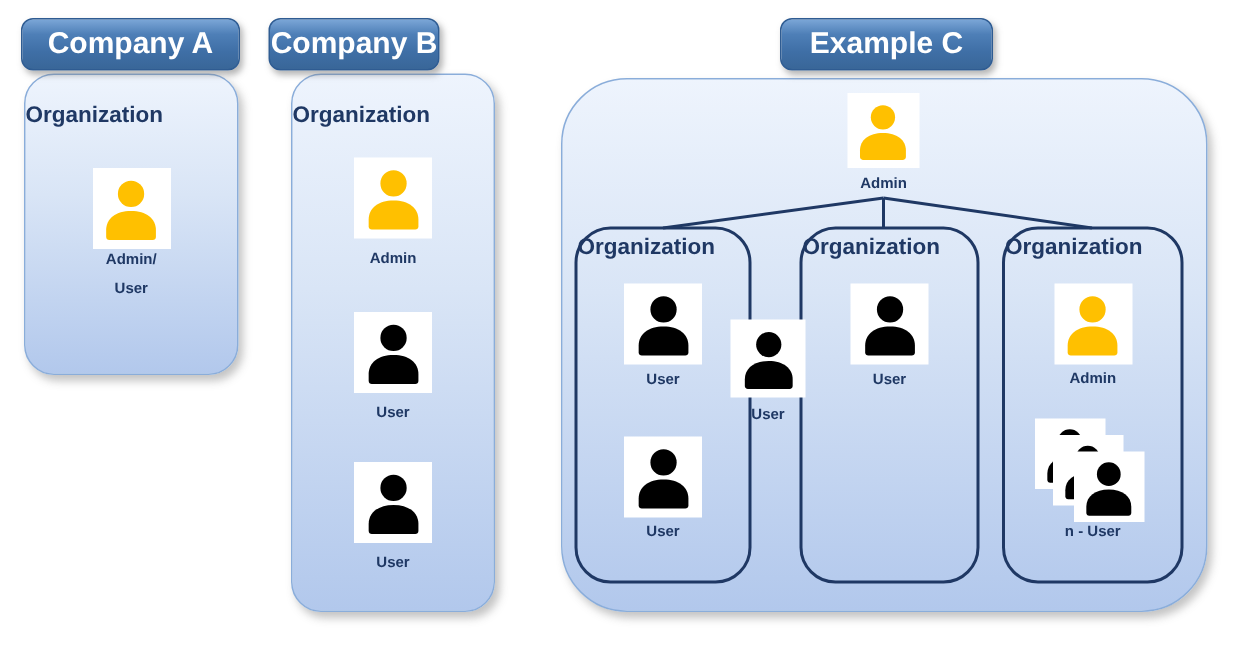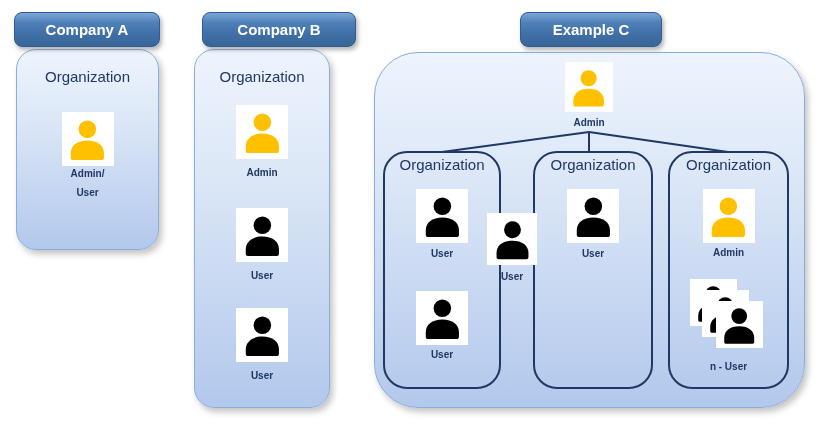--- a/index.html
+++ b/index.html
@@ -19,46 +19,45 @@
     top: 12px;
     height: 35px;
     border-radius: 8px;
     background: linear-gradient(180deg, #7ba6d7 0%, #4e7fb7 30%, #3f6fa6 65%, #396698 100%);
     border: 1px solid #2f5c92;
     box-shadow: 2px 3px 4px rgba(110,110,110,0.5);
     display: flex;
     align-items: center;
     justify-content: center;
     color: #ffffff;
-    font-size: 15px;
+    font-size: 20px;
     font-weight: bold;
     z-index: 3;
   }
   .hdr-a { left: 14px;  width: 146px; }
-  .hdr-b { left: 202px; width: 154px; }
+  .hdr-b { left: 179px; width: 114px; }
   .hdr-c { left: 520px; width: 142px; }
 
   
   .co-body {
     position: absolute;
     background: linear-gradient(180deg, #eef4fd 0%, #d9e5f6 40%, #b2c8ec 100%);
     border: 1.5px solid #8aadda;
     box-shadow: 3px 4px 6px rgba(125,125,125,0.45);
     z-index: 1;
   }
   .body-a { left: 16px;  top: 49px; width: 143px; height: 201px; border-radius: 20px; }
   .body-b { left: 194px; top: 49px; width: 136px; height: 359px; border-radius: 20px; }
   .body-c { left: 374px; top: 52px; width: 431px; height: 356px; border-radius: 44px; }
 
   .org-title {
     position: absolute;
     left: 0; width: 100%;
-    text-align: center;
     color: #1f3864;
-    font-weight: normal;
+    font-weight: bold;
     font-size: 15px;
   }
   .role-label {
     position: absolute;
     left: 0; width: 100%;
     text-align: center;
     color: #1f3864;
     font-weight: bold;
     font-size: 10px;
     line-height: 19px;
@@ -243,21 +242,21 @@
           <svg viewBox="0 0 24 24">
               <use href="#person"></use>
             </svg>
         </div>
         <div class="icon-sq tone-user s3">
           <svg viewBox="0 0 24 24">
               <use href="#person"></use>
             </svg>
         </div>
       </div>
-      <div class="role-label" style="top:204px">n - User</div>
+      <div class="role-label" style="top:192px">n - User</div>
     </div>
 
     <div class="bridge">
       <div class="icon-sq tone-user">
         <svg viewBox="0 0 24 24">
             <use href="#person"></use>
           </svg>
       </div>
       <div class="role-label">User</div>
     </div>

